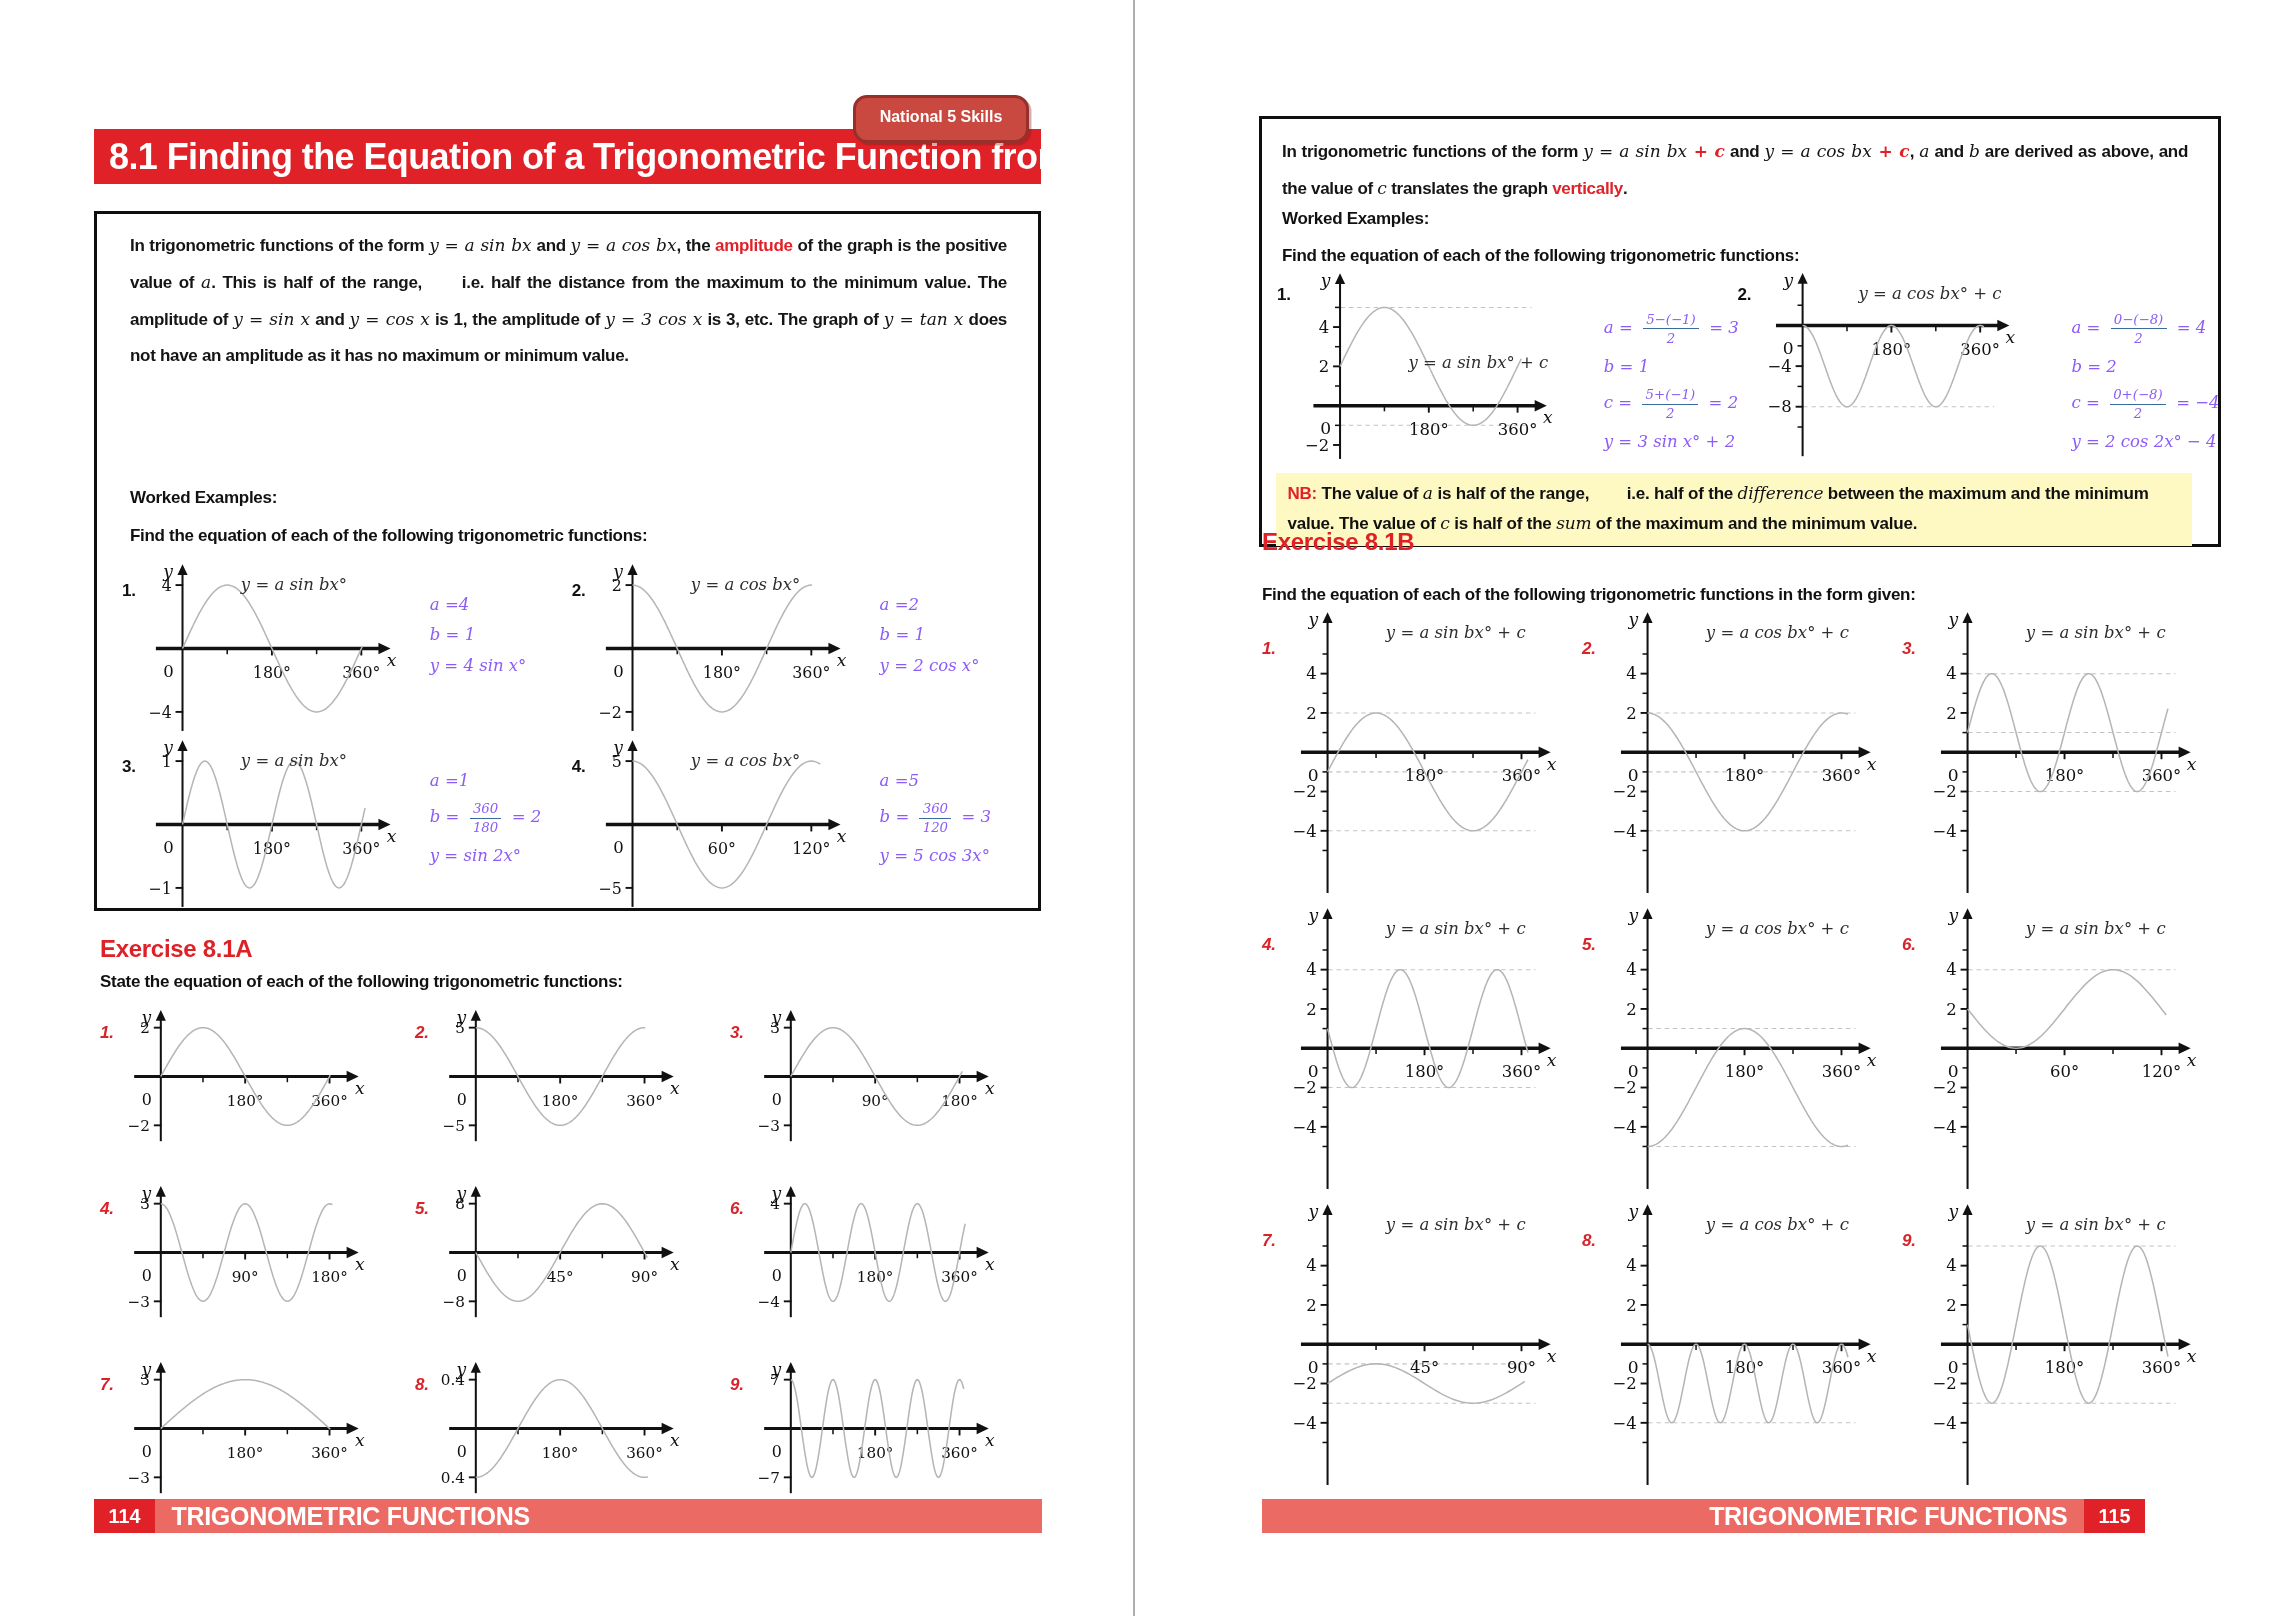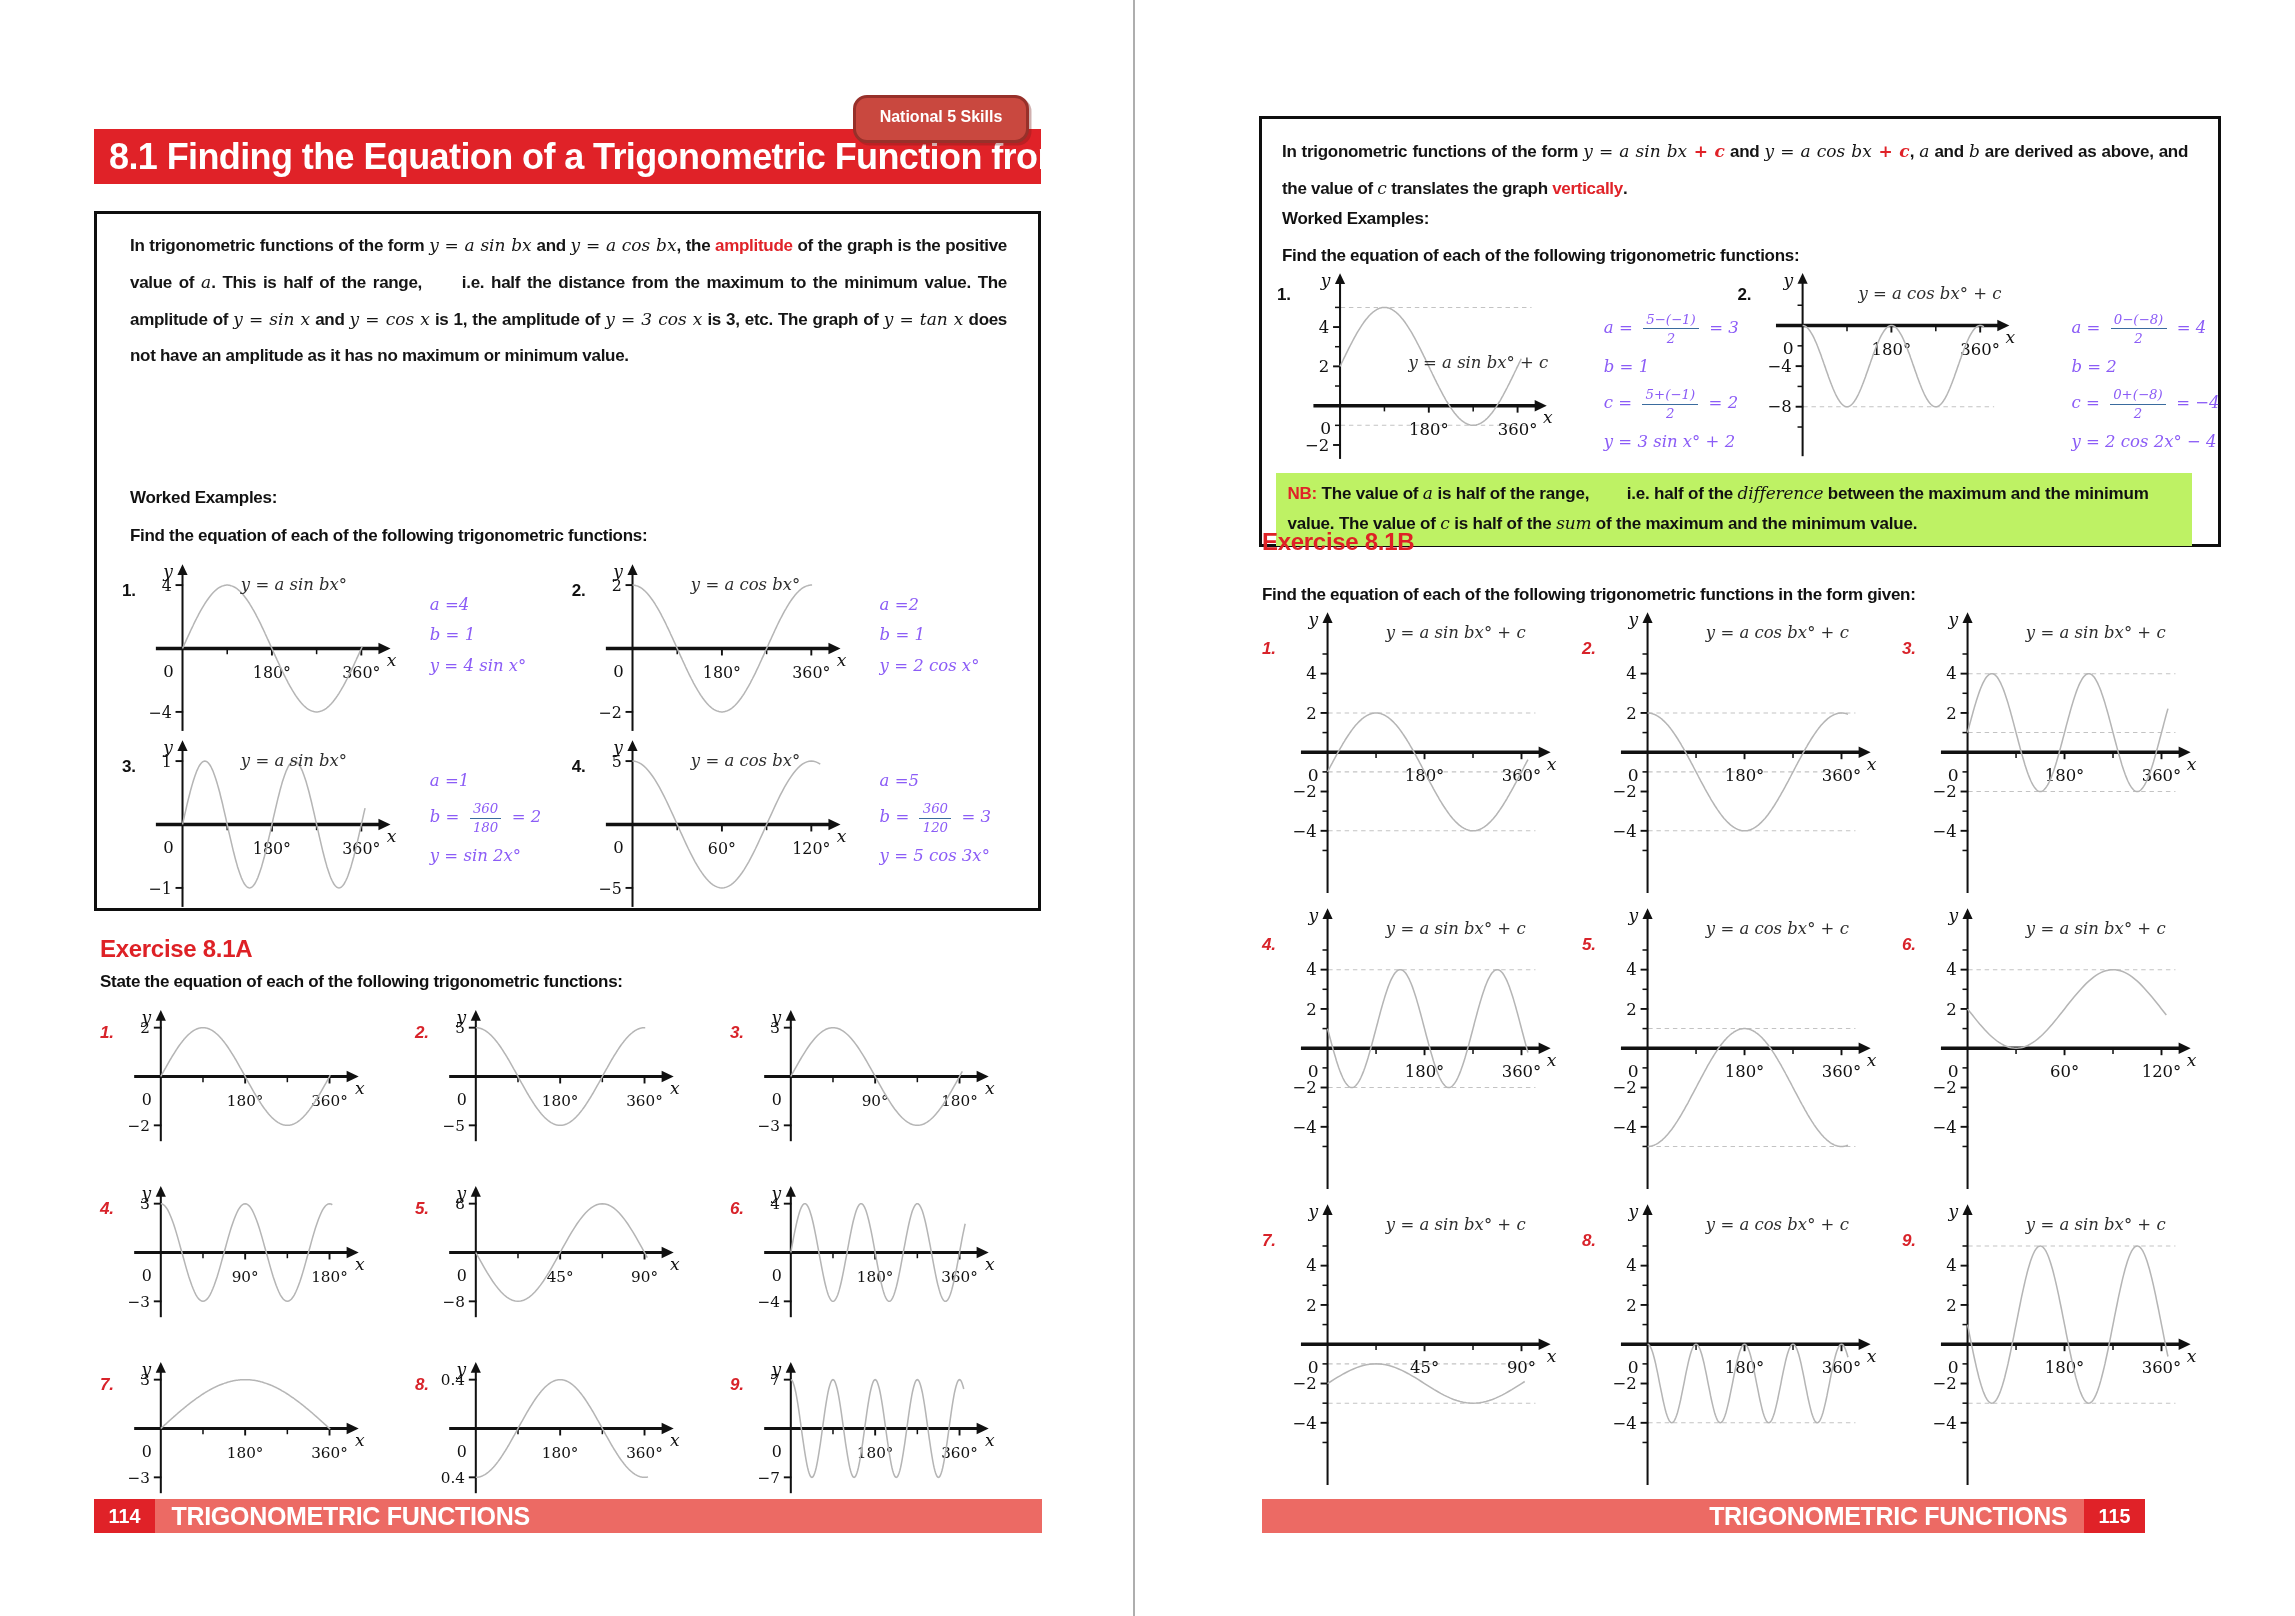--- a/index.html
+++ b/index.html
@@ -46,21 +46,21 @@
   .size-w1 .annblock,.size-w2 .annblock{margin-top:41px;width:130px;}
   .ann-line{margin-bottom:11.4px;white-space:nowrap;}
   .frac{display:inline-flex;flex-direction:column;align-items:center;vertical-align:middle;margin:0 5px;}
   .fn{border-bottom:1.9px solid #3a6b9e;padding:0 3.2px 1.3px 3.2px;font-size:13.3px;line-height:15px;}
   .fd{padding-top:1.3px;font-size:13.3px;line-height:15px;}
 
   .ex-head{position:absolute;font-size:24px;font-weight:bold;color:#de2126;letter-spacing:-0.3px;}
   .gridA{position:absolute;left:100px;top:1008px;display:grid;grid-template-columns:repeat(3,315px);row-gap:39px;}
   .gridB{position:absolute;left:127px;top:610px;display:grid;grid-template-columns:repeat(3,320px);row-gap:9px;}
 
-  .nb{position:absolute;left:14px;top:354px;width:893px;background:#bef264;
+  .nb{position:absolute;left:14px;top:354px;width:893px;background:#fef9c3;
       padding:6.3px 11.4px 7.6px 11.4px;font-size:17px;font-weight:600;letter-spacing:-0.2px;line-height:28.6px;}
 
   .footer{position:absolute;top:1499px;height:34px;display:flex;}
   .footer-left{left:94px;}
   .footer-right{left:127px;}
   .pnum{width:61px;height:34px;background:#e02228;color:#fff;font-size:19.7px;font-weight:bold;
         text-align:center;line-height:34px;}
   .fband{height:34px;background:#ec6a64;color:#fff;font-size:25px;font-weight:bold;
          line-height:34px;letter-spacing:-0.3px;box-sizing:border-box;}
   .fband-l{width:887px;padding-left:16.5px;}

